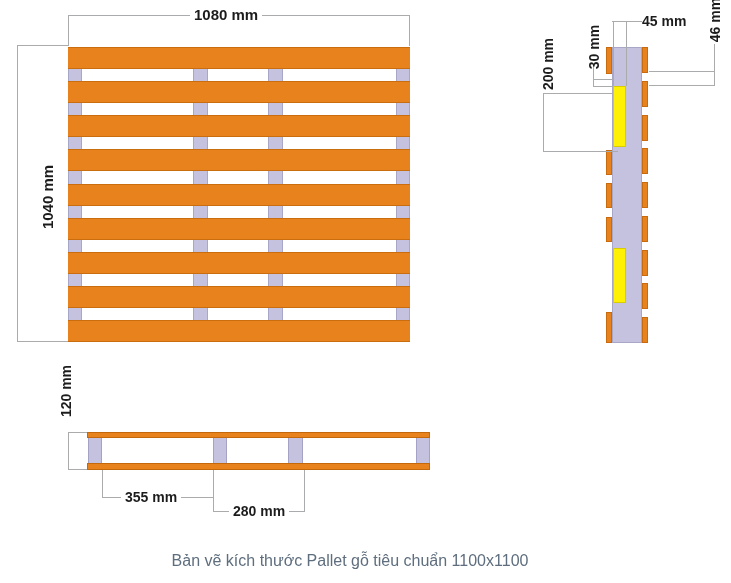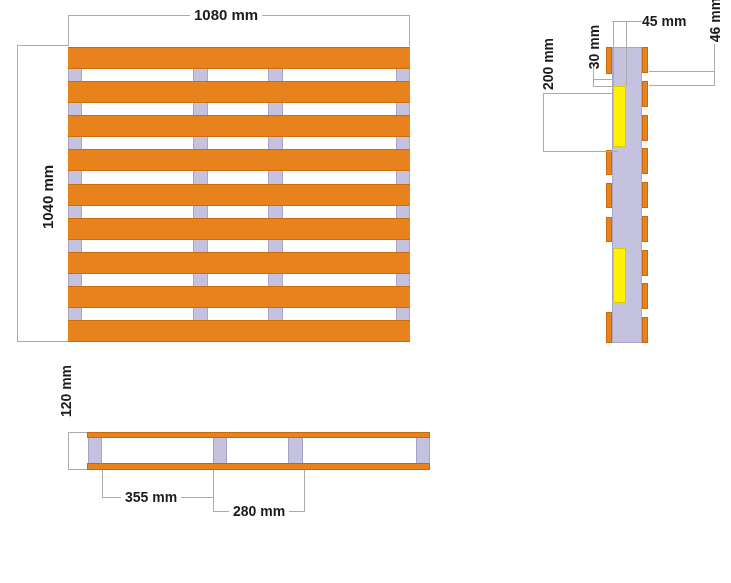--- a/index.html
+++ b/index.html
@@ -149,14 +149,15 @@
 
   <div class="vline" style="left:102px;top:470px;height:27px;"></div>
   <div class="vline" style="left:213px;top:470px;height:41px;"></div>
   <div class="hline" style="left:102px;top:497px;width:111px;"></div>
   <div class="dimtext onwhite" style="left:121px;top:489px;">355 mm</div>
 
   <div class="vline" style="left:304px;top:470px;height:41px;"></div>
   <div class="hline" style="left:213px;top:511px;width:92px;"></div>
   <div class="dimtext onwhite" style="left:229px;top:503px;">280 mm</div>
 
+  <div class="caption">Bản vẽ kích thước Pallet gỗ tiêu chuẩn 1100x1100</div>
 
 </div>
 
 </body></html>

